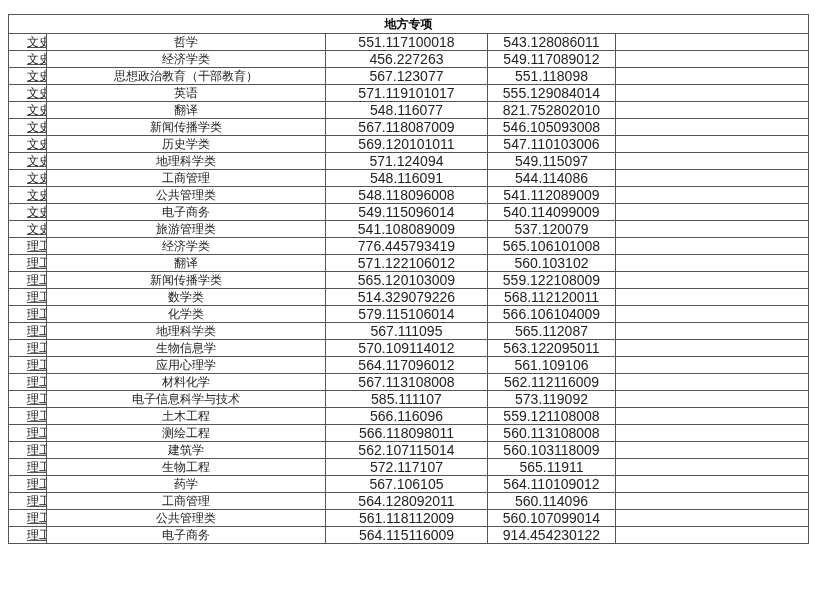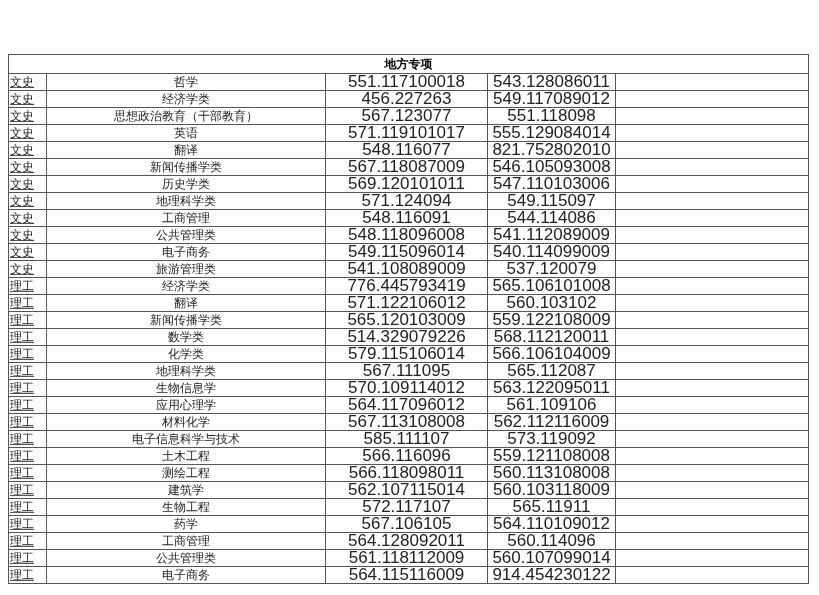--- a/index.html
+++ b/index.html
@@ -3,40 +3,39 @@
 <meta charset="utf-8">
 <style>
   html, body { margin: 0; padding: 0; background: #ffffff; }
   body { width: 819px; height: 595px; position: relative; overflow: hidden;
          font-family: "DejaVu Sans", "Liberation Sans", sans-serif; }
   table.sheet {
     position: absolute; left: 8px; top: 14px;
     border-collapse: collapse; table-layout: fixed;
     width: 800px;
     border: 1px solid #000;
-    margin-top: 40px;
   }
   table.sheet td, table.sheet th {
     border: 1px solid #555;
     padding: 0; height: 16px; line-height: 16px;
     font-size: 12px; color: #222; text-align: center;
     white-space: nowrap; overflow: hidden;
     font-weight: normal;
   }
   table.sheet tr.title-row td {
     height: 18px; line-height: 18px;
     font-weight: bold; font-size: 12px; color: #000;
     border-bottom: 1px solid #555;
   }
   table.sheet tr.header-row th {
     background: #acd68d; color: #ffffff; font-size: 12px;
     height: 15px; line-height: 15px;
   }
-  table.sheet td.cat { text-align: left; padding-left: 1px; text-decoration: underline; text-decoration-color: #555; }
-  table.sheet td.num { font-family: "Liberation Sans", sans-serif; font-size: 17px; }
+  table.sheet td.cat { text-align: left; padding-left: 18px; text-decoration: underline; text-decoration-color: #555; }
+  table.sheet td.num { font-family: "Liberation Sans", sans-serif; font-size: 14px; }
   table.sheet tr.data-row td { border-top: 1px solid #444; }
 </style>
 </head>
 <body>
 
 <table class="sheet">
   <colgroup>
     <col style="width:38px">
     <col style="width:279px">
     <col style="width:162px">

